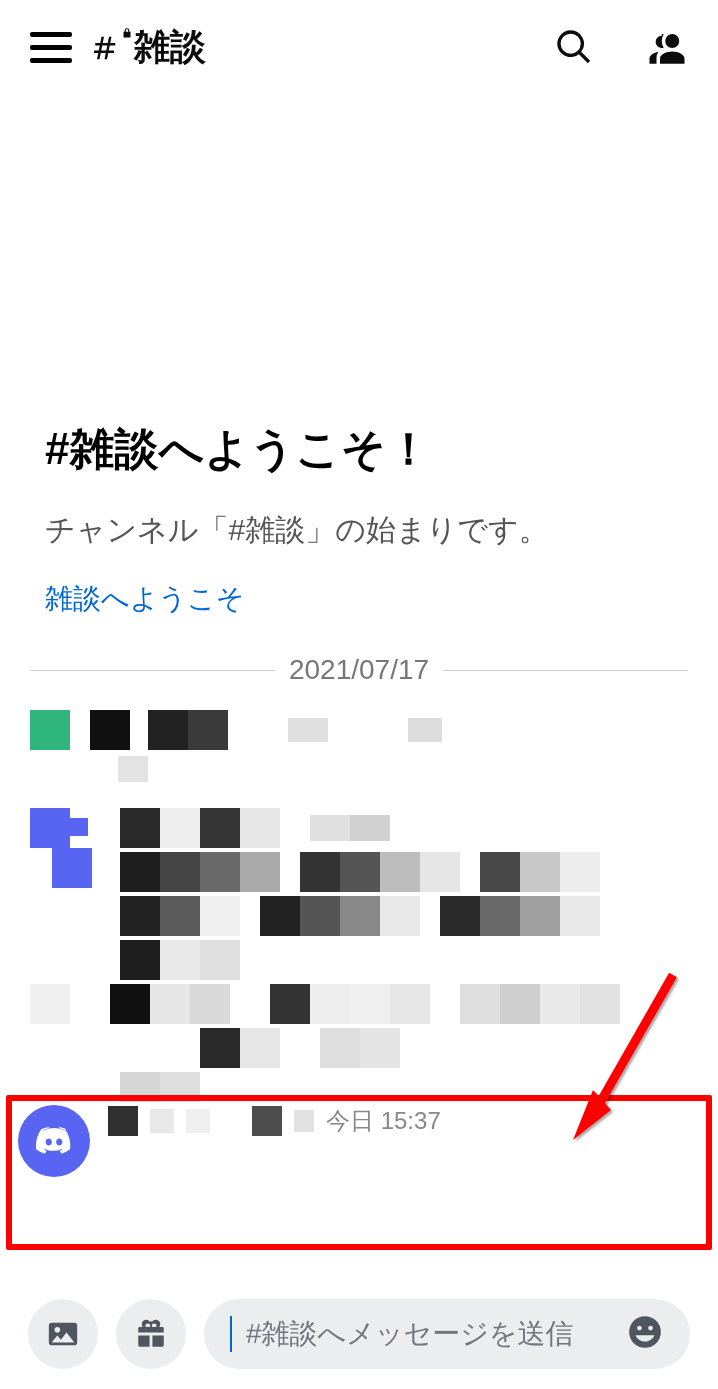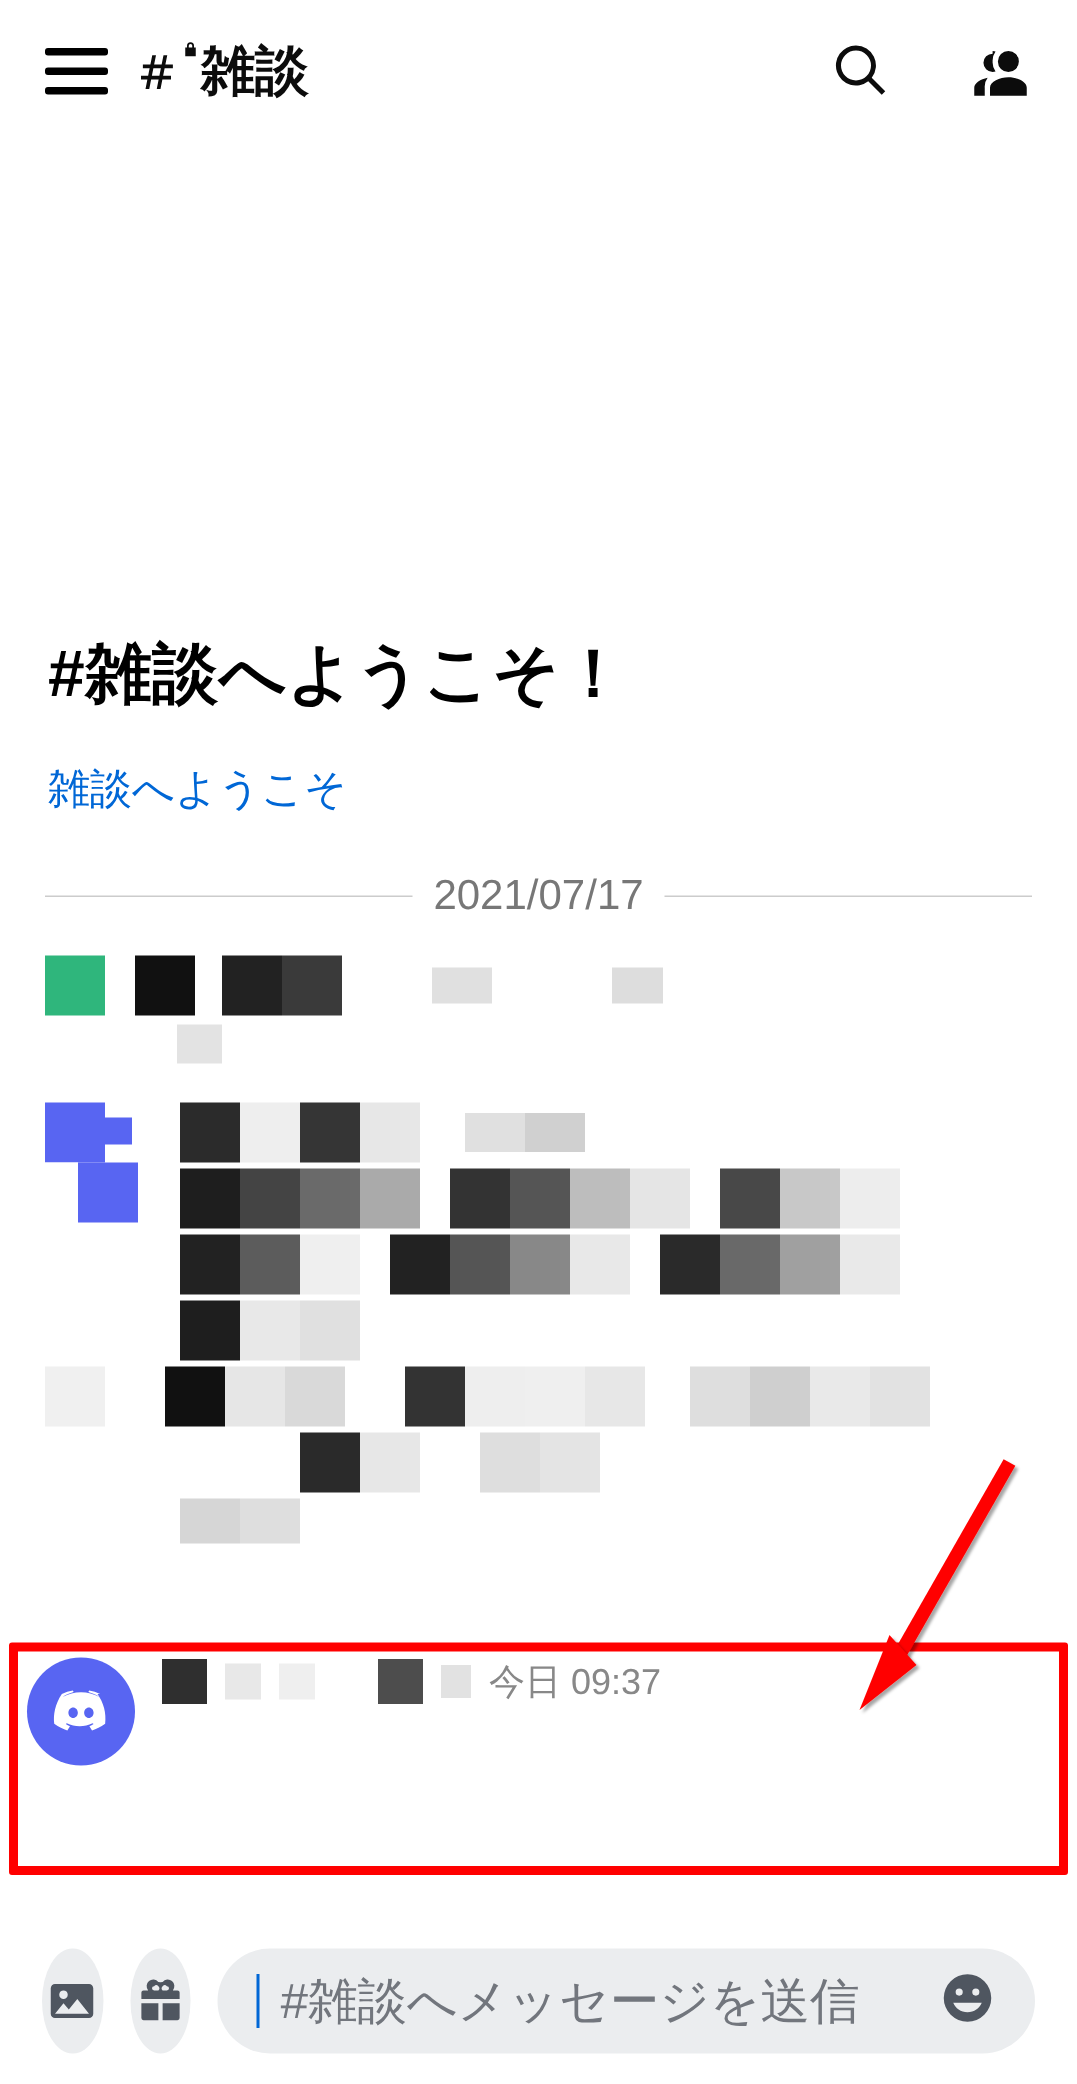--- a/index.html
+++ b/index.html
@@ -31,20 +31,21 @@
 
 .content {
   height: 1180px;
   overflow: hidden;
   position: relative;
 }
 .spacer-top { height: 325px; }
 
 .welcome {
   padding: 0 32px;
+  margin-left: 13px;
 }
 .welcome-title { font-size: 44px; font-weight: 800; color: #000; letter-spacing: 0.5px;}
 .welcome-sub { font-size: 30px; color: #555; margin-top: 28px; line-height: 1.5; }
 .edit-link { font-size: 28px; color: #0067d6; margin-top: 28px; display: inline-block; cursor: pointer; }
 
 .divider {
   display:flex; align-items:center; gap: 14px; padding: 0 30px; margin-top: 36px;
 }
 .divider .line{flex:1;height:1px;background:#ccc;}
 .divider .date{font-size:28px;color:#777;font-weight:500;}
@@ -80,21 +81,21 @@
 }
 .round-btn{
   width:70px;height:70px;border-radius:50%;background:#ebedef;
   display:flex;align-items:center;justify-content:center;cursor:pointer;color:#4f5660;
 }
 .input-pill{
   flex:1;height:70px;border-radius:35px;background:#ebedef;
   display:flex;align-items:center;padding:0 26px;gap:14px;
 }
 .input-pill input{
-  flex:1;border:none;background:transparent;font-size:33px;color:#333;outline:none;
+  flex:1;border:none;background:transparent;font-size:28px;color:#333;outline:none;
 }
 .input-pill input::placeholder{color:#72767d;}
 .caret{width:2px;height:36px;background:#0067d6;animation:blink 1s infinite;}
 @keyframes blink{50%{opacity:0;}}
 .emoji-btn{color:#4f5660;cursor:pointer;}
 
 </style>
 </head>
 <body>
 
@@ -129,20 +130,21 @@
         </svg>
     </span>
   </div>
 </div>
 
 <div class="content">
   <div class="spacer-top"></div>
 
   <div class="welcome">
     <div class="welcome-title">#雑談へようこそ！</div>
+    <div class="welcome-sub">チャンネル「#雑談」の始まりです。</div>
     <a class="edit-link">雑談へようこそ</a>
   </div>
 
   <div class="divider">
     <div class="line"></div>
     <div class="date">2021/07/17</div>
     <div class="line"></div>
   </div>
 
   <div class="msg-area">
@@ -256,21 +258,21 @@
         </svg>
     </div>
     <div class="msg-body">
       <div class="meta-row">
         <span class="px" style="width:30px;height:30px;background:#2f2f2f"></span>
         <span class="px" style="width:24px;height:24px;background:#e8e8e8"></span>
         <span class="px" style="width:24px;height:24px;background:#efefef"></span>
         <span style="width:18px"></span>
         <span class="px" style="width:30px;height:30px;background:#4d4d4d"></span>
         <span class="px" style="width:20px;height:22px;background:#e2e2e2"></span>
-        <span class="ts">今日 09:37</span>
+        <span class="ts">今日 15:37</span>
       </div>
     </div>
   </div>
   <div class="highlight-box"></div>
 
   <svg class="arrow" viewBox="0 0 120 180">
     <defs>
       <filter id="ds" x="-20%" y="-20%" width="140%" height="140%">
         <feDropShadow dx="2" dy="2" stdDeviation="1" flood-opacity="0.35"></feDropShadow>
       </filter>

